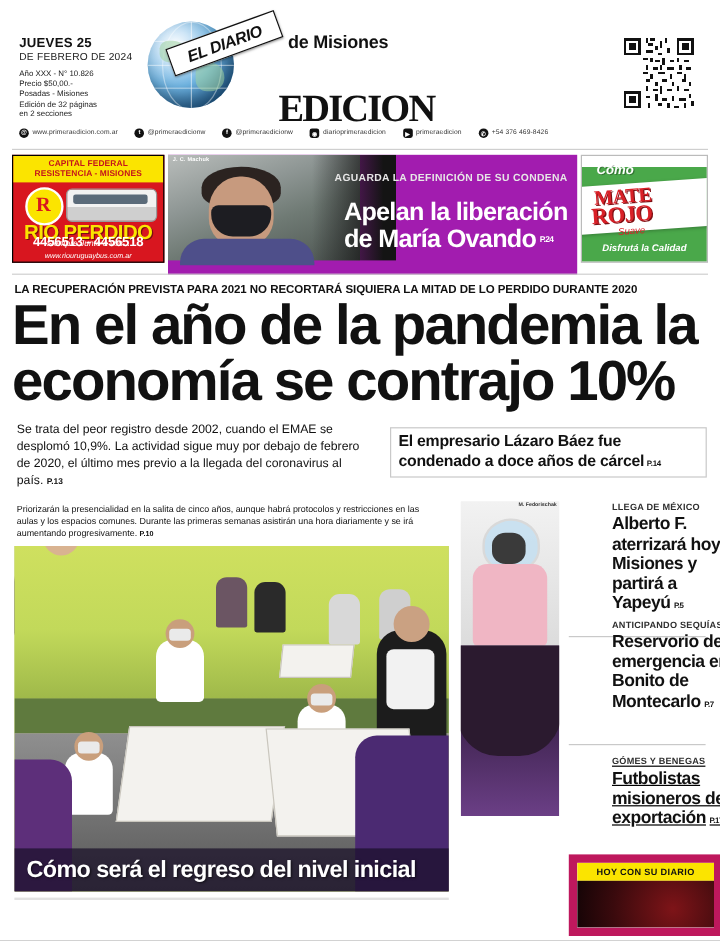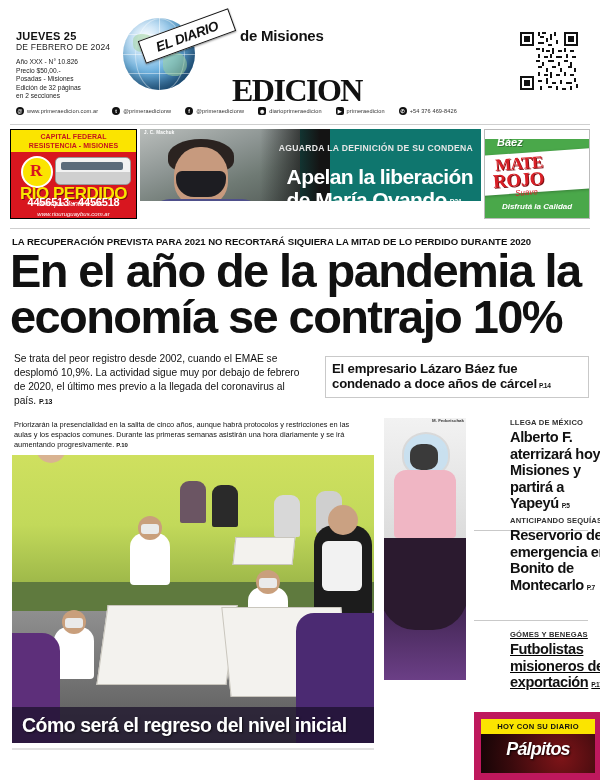--- a/index.html
+++ b/index.html
@@ -67,21 +67,21 @@
     font-family:"Liberation Serif",serif;}
   .ad-rio .bus{position:absolute;left:44px;top:27px;width:74px;height:26px;border-radius:5px;
     background:linear-gradient(180deg,#f2f2f2 0 55%,#cfcfcf 55% 100%);border:1px solid #999;}
   .ad-rio .bus::before{content:"";position:absolute;left:5px;top:4px;width:62px;height:8px;background:#5b6b7a;border-radius:2px;}
   .ad-rio .brand{position:absolute;left:0;top:55px;width:100%;text-align:center;font-size:17px;font-weight:bold;
     color:#fbe400;letter-spacing:-.5px;text-shadow:1px 1px 0 #7a0d12;font-family:"Liberation Sans",sans-serif;line-height:17px;}
   .ad-rio .slog{position:absolute;left:0;top:70px;width:100%;text-align:center;font-size:7px;font-style:italic;color:#fff;}
   .ad-rio .phones{position:absolute;left:0;bottom:10px;width:100%;text-align:center;font-size:11px;font-weight:bold;color:#fff;letter-spacing:-.2px;}
   .ad-rio .web{position:absolute;left:0;bottom:1px;width:100%;text-align:center;font-size:6px;color:#fff;font-style:italic;}
 
-  .ad-center{flex:1;height:72px;position:relative;overflow:hidden;background:#0f766e;}
+  .ad-center{flex:1;height:100px;position:relative;overflow:hidden;background:#a21caf;}
   .ad-center .photo{position:absolute;left:0;top:0;width:160px;height:88px;
     background:linear-gradient(160deg,#b9bdbb 0%,#8e9694 35%,#6f7a74 60%,#4c5450 100%);}
   .ad-center .photo .head{position:absolute;left:34px;top:18px;width:54px;height:58px;border-radius:48% 48% 40% 40%;
     background:#c79a7e;}
   .ad-center .photo .hair{position:absolute;left:28px;top:10px;width:66px;height:34px;border-radius:50% 50% 35% 35%;background:#2b2320;}
   .ad-center .photo .mask{position:absolute;left:36px;top:42px;width:50px;height:26px;border-radius:6px 6px 18px 18px;background:#1d1d22;}
   .ad-center .photo .body{position:absolute;left:10px;top:70px;width:112px;height:22px;background:#4e4f8a;border-radius:20px 20px 0 0;}
   .ad-center .fade{position:absolute;left:120px;top:0;width:70px;height:88px;
     background:linear-gradient(90deg,rgba(20,20,20,0) 0%, #141414 85%);}
   .ad-center .credit{position:absolute;left:4px;top:1px;font-size:4.6px;color:#fff;font-weight:bold;letter-spacing:.2px;z-index:3;}
@@ -342,21 +342,21 @@
       <div class="fade"></div>
       <div class="credit">J. C. Machuk</div>
       <div class="kicker">AGUARDA LA DEFINICIÓN DE SU CONDENA</div>
       <div class="htxt">
         <span>Apelan la liberación</span><br>
         <span>de María Ovando</span><span class="pref">P.24</span>
       </div>
     </div>
 
     <div class="ad-mate">
-      <div class="toma">Báez</div>
+      <div class="toma">Cómo</div>
       <div class="band"></div>
       <div class="m1">MATE</div>
       <div class="m2">ROJO</div>
       <div class="suave">Suave</div>
       <div class="bot">Disfrutá la Calidad</div>
     </div>
   </div>
 
   <div class="rule" style="top:228px"></div>
 
@@ -454,16 +454,15 @@
   <div class="ritem i3">
     <div class="kick">GÓMES Y BENEGAS</div>
     <div class="hd">
       <span>Futbolistas misioneros de exportación</span><span class="pref">P.17-19</span>
     </div>
   </div>
 
   <div class="palp">
     <div class="yel">HOY CON SU DIARIO</div>
     <div class="dark"></div>
-    <div class="name">Pálpitos</div>
   </div>
 
 </div>
 
 </body></html>

